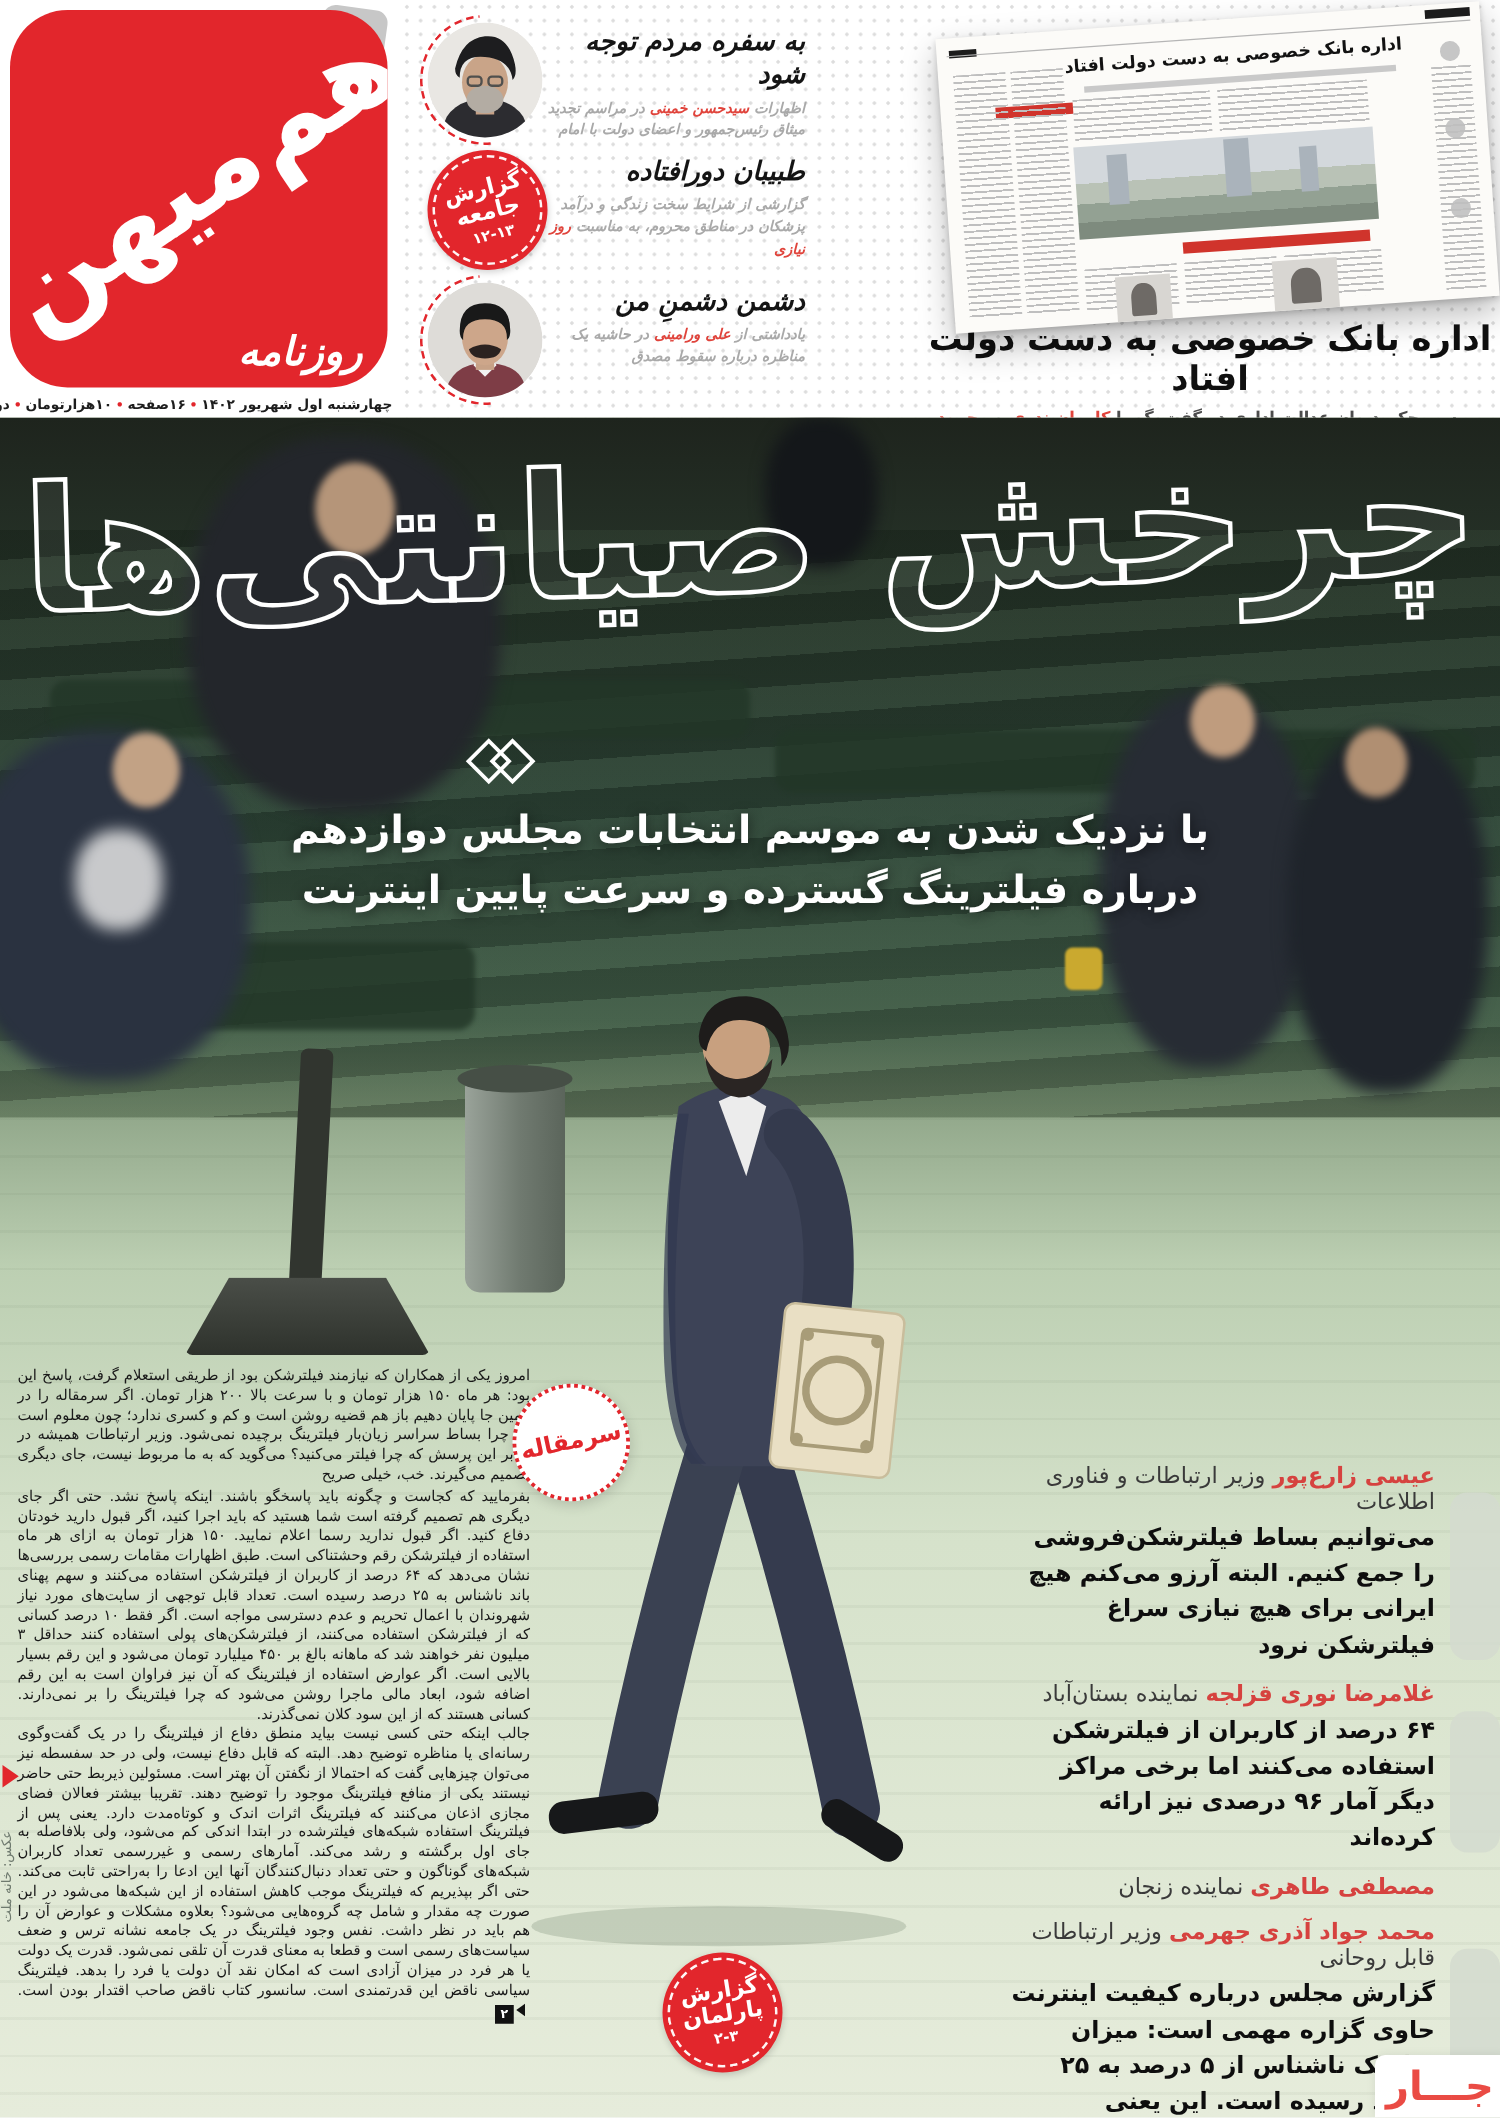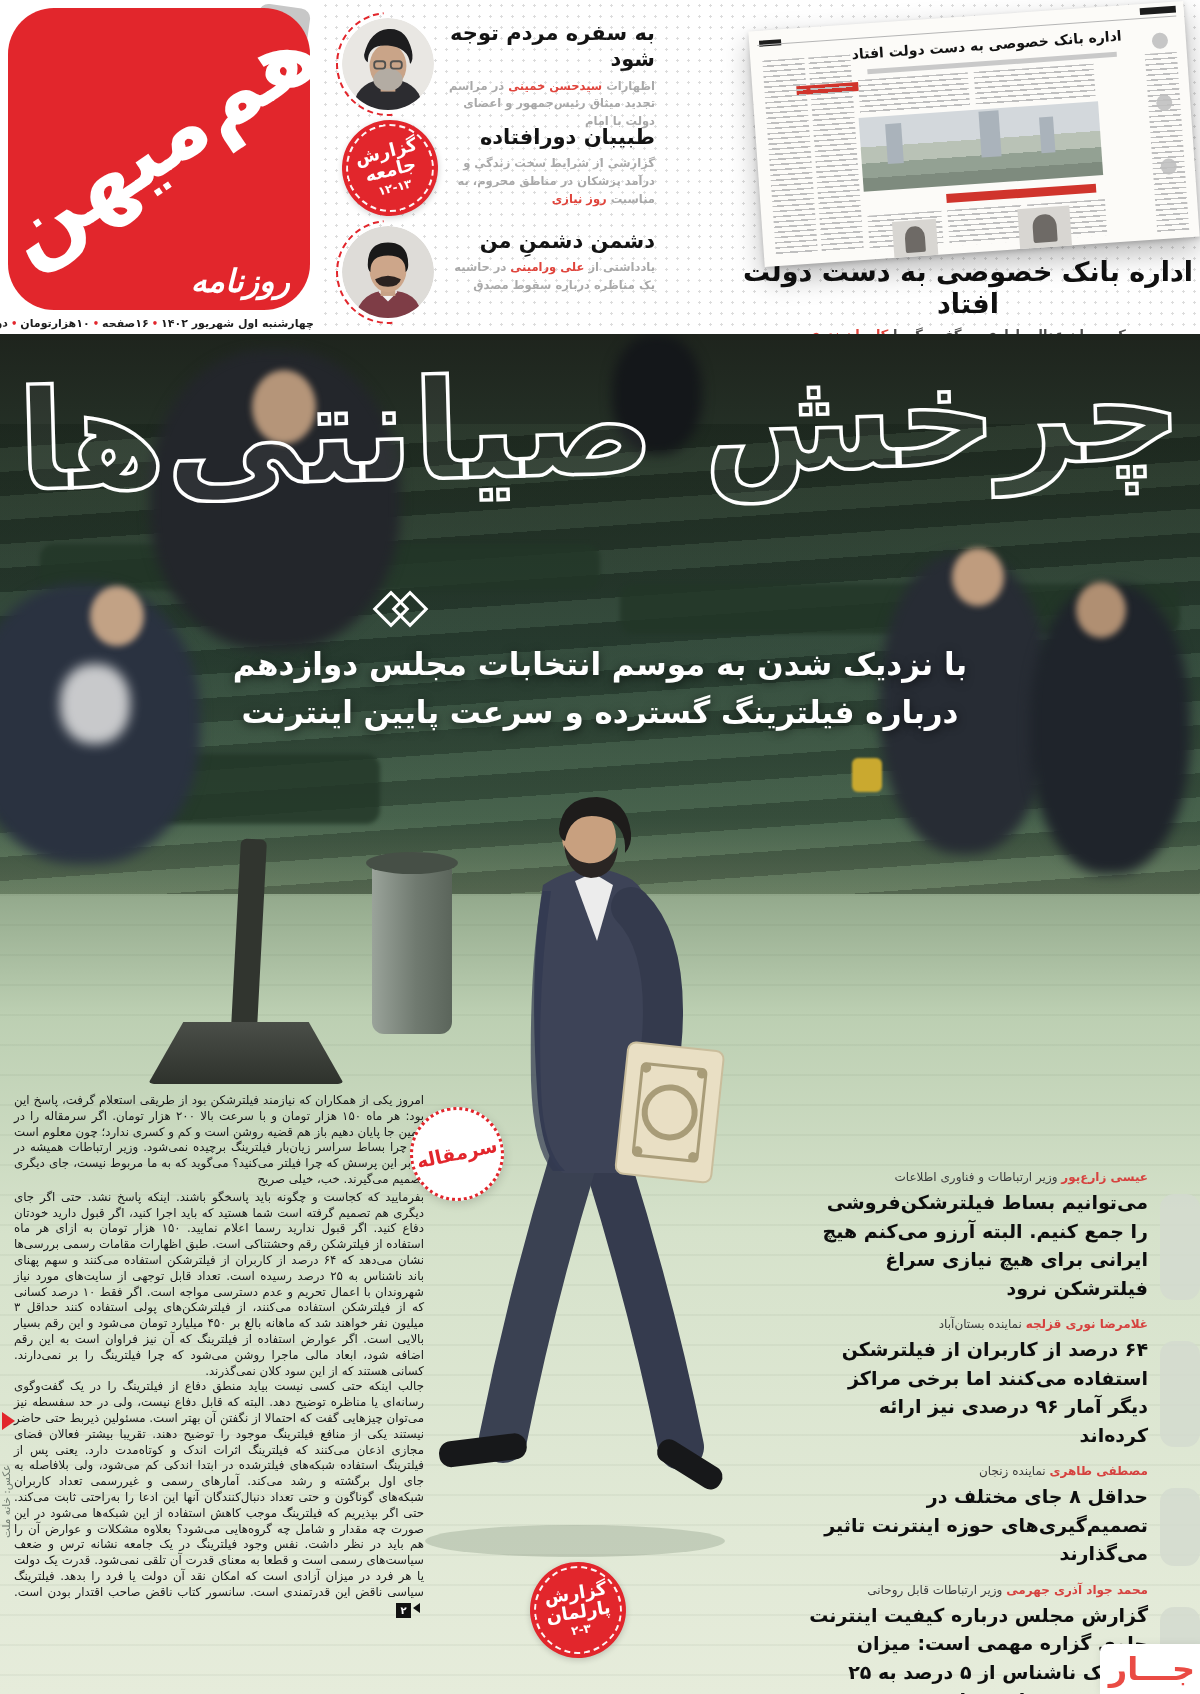--- a/index.html
+++ b/index.html
@@ -23,21 +23,21 @@
         background-image:radial-gradient(#dcdcdc 1.2px,transparent 1.4px);background-size:11px 11px;}
 
   
   .teasers{position:absolute;left:330px;top:14px;width:332px;height:316px;}
   .teaser{position:absolute;left:0;width:332px;height:100px;}
   .t1{top:0;} .t2{top:104px;} .t3{top:208px;}
   .t-photo{position:absolute;left:12px;top:4px;width:92px;height:92px;border-radius:50%;overflow:visible;}
   .t-photo::before{content:"";position:absolute;inset:-6px;border-radius:50%;
         border:2px dashed #e2262c;border-top-color:transparent;border-right-color:transparent;transform:rotate(40deg);}
   .t-photo svg{border-radius:50%;display:block;}
-  .t-body{position:absolute;right:7px;top:6px;width:212px;direction:rtl;}
+  .t-body{position:absolute;right:18px;top:6px;width:212px;direction:rtl;font-style:italic;}
   .t-headline{font-size:21px;font-weight:bold;color:#141414;line-height:1.25;}
   .t-lead{margin-top:5px;font-size:11.5px;color:#a9a9a9;line-height:1.55;font-weight:bold;}
   .red-name{color:#e0443c;}
 
   
   .stamp{position:relative;width:96px;height:96px;border-radius:50%;background:#e2262c;color:#fff;
         display:flex;flex-direction:column;align-items:center;justify-content:center;line-height:1.1;
         box-shadow:0 2px 6px rgba(0,0,0,.18);}
   .stamp::before{content:"";position:absolute;inset:4px;border:2px dashed rgba(255,255,255,.95);border-radius:50%;}
   .stamp .s-line{font-size:18px;font-weight:bold;}
@@ -116,21 +116,21 @@
   
   .credit-flag{position:absolute;left:2px;top:1412px;width:0;height:0;border-top:9px solid transparent;
         border-bottom:9px solid transparent;border-left:13px solid #e2262c;z-index:6;}
   .photo-credit{position:absolute;left:0px;top:1436px;width:16px;height:130px;writing-mode:vertical-rl;
         transform:rotate(180deg);font-size:10.5px;color:#6f7a6f;z-index:6;text-align:center;}
 
   
   .quotes{position:absolute;left:808px;top:1170px;width:392px;direction:rtl;z-index:6;}
   .quote{position:relative;padding-right:52px;margin-bottom:15px;text-align:right;}
   .q-pill{position:absolute;right:0;top:24px;bottom:2px;width:40px;background:#d4dacf;border-radius:14px;opacity:.85;}
-  .q-attr{font-size:12px;color:#3a3a3a;margin-bottom:4px;}
+  .q-attr{font-size:18px;color:#3a3a3a;margin-bottom:4px;}
   .q-name{color:#d6423f;font-weight:bold;}
   .q-text{font-size:19px;font-weight:bold;color:#0e0e0e;line-height:1.5;}
 
   
   .corner-label{position:absolute;right:-4px;bottom:0;width:104px;height:50px;background:#fff;border-radius:8px 0 0 0;
         display:flex;align-items:center;justify-content:center;z-index:9;box-shadow:0 0 8px rgba(0,0,0,.08);}
   .corner-label span{color:#ea4b44;font-size:32px;font-weight:bold;direction:rtl;}
 </style>
 </head>
 <body>
@@ -319,21 +319,20 @@
       <div class="q-text">می‌توانیم بساط فیلترشکن‌فروشی را جمع کنیم. البته آرزو می‌کنم هیچ ایرانی برای هیچ نیازی سراغ فیلترشکن نرود</div>
     </div>
     <div class="quote">
       <div class="q-pill"></div>
       <div class="q-attr"><span class="q-name">غلامرضا نوری قزلجه</span><span> نماینده بستان‌آباد</span></div>
       <div class="q-text">۶۴ درصد از کاربران از فیلترشکن استفاده می‌کنند اما برخی مراکز دیگر آمار ۹۶ درصدی نیز ارائه کرده‌اند</div>
     </div>
     <div class="quote">
       <div class="q-pill"></div>
       <div class="q-attr"><span class="q-name">مصطفی طاهری</span><span> نماینده زنجان</span></div>
-      <div class="q-text">حداقل ۸ جای مختلف در تصمیم‌گیری‌های حوزه اینترنت تاثیر می‌گذارند</div>
     </div>
     <div class="quote">
       <div class="q-pill"></div>
       <div class="q-attr"><span class="q-name">محمد جواد آذری جهرمی</span><span> وزیر ارتباطات قابل روحانی</span></div>
       <div class="q-text">گزارش مجلس درباره کیفیت اینترنت حاوی گزاره مهمی است: میزان ترافیک ناشناس از ۵ درصد به ۲۵ درصد رسیده است. این یعنی ناکارآمدی و شکست برای فیلترینگ</div>
     </div>
   </div>
 
   <div class="stamp parliament-stamp">
     <span class="s-line">گزارش</span>

